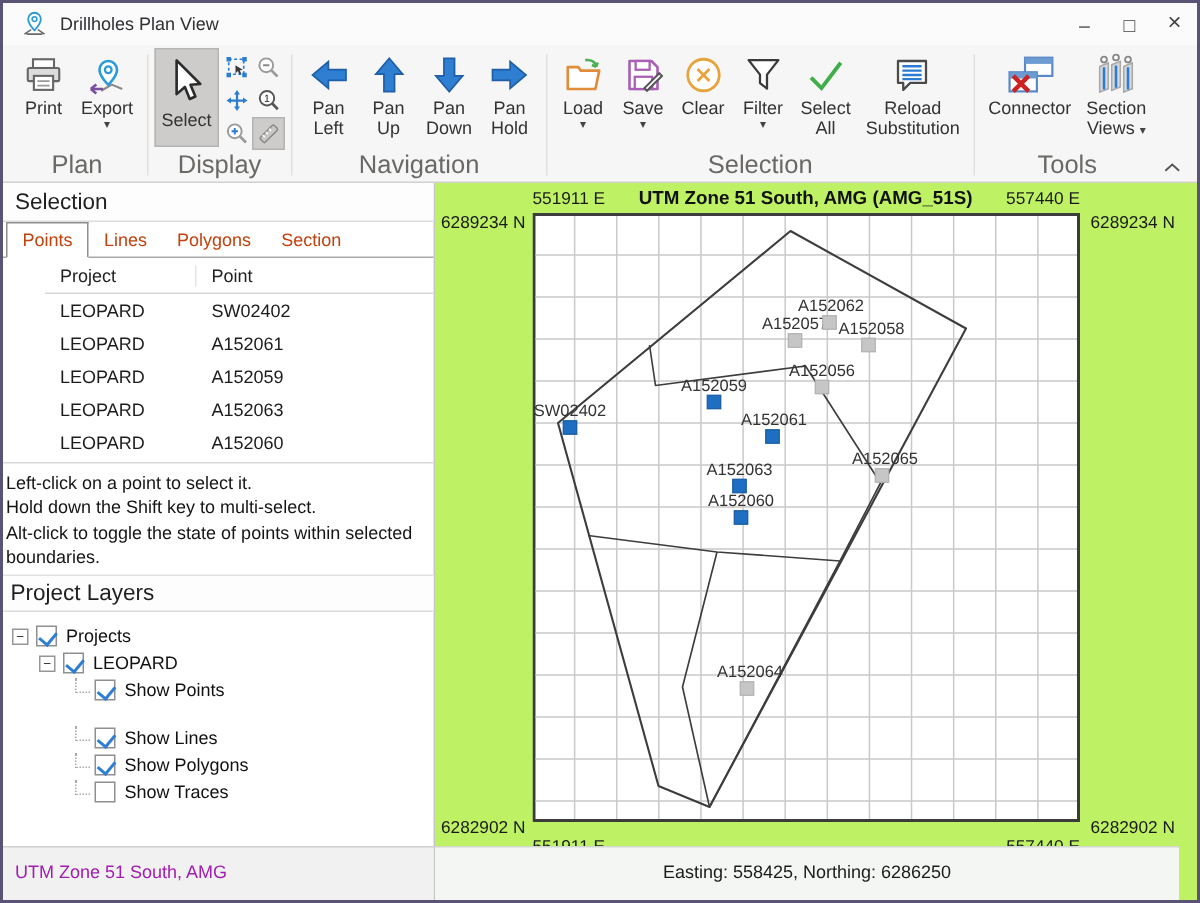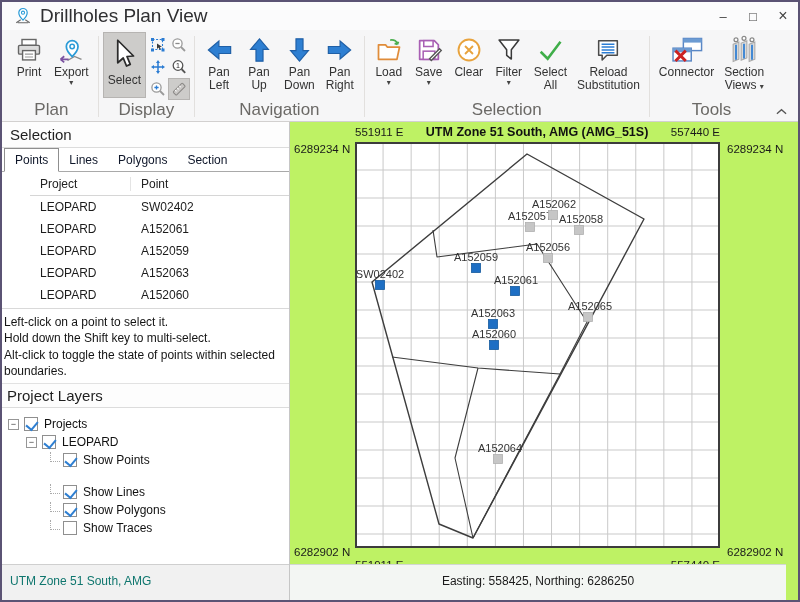--- a/index.html
+++ b/index.html
@@ -2,21 +2,21 @@
 <html><head>
 <meta charset="utf-8">
 <style>
   * { margin:0; padding:0; box-sizing:border-box; }
   html,body { font-family:"Liberation Sans", sans-serif; }
   .window { position:relative; width:800px; height:602px; border:2px solid #5b5374; background:#fff; overflow:hidden; }
 
   
   .titlebar { height:28px; background:#fbfbfc; display:flex; align-items:center; }
   .title-icon { margin:0 8px 0 12px; width:18px; height:18px; display:inline-flex; }
-  .title-text { font-size:19px; color:#2f2f32; }
+  .title-text { font-size:12px; color:#2f2f32; }
   .win-controls { margin-left:auto; display:flex; height:100%; }
   .win-btn { width:30px; height:100%; display:flex; align-items:center; justify-content:center; font-size:13px; color:#444; cursor:default; }
   .win-btn.close { font-size:16px; }
 
   
   .ribbon { position:relative; height:92px; background:#f6f6f7; border-bottom:1px solid #d2d0cf; display:flex; align-items:stretch; padding:2px 0 0 4px; }
   .rgroup { display:flex; flex-direction:column; padding:0 3px; }
   .gbody { display:flex; align-items:flex-start; height:71px; }
   .glabel { text-align:center; font-size:17px; color:#6b6966; height:15px; line-height:14px; }
   .rsep { width:1px; background:#e2e0de; margin:4px 1px; }
@@ -30,37 +30,37 @@
   .sbtn.pressed { background:#cdccca; border-color:#b6b4b2; }
   .ribbon-collapse { position:absolute; right:10px; bottom:4px; width:14px; height:12px; display:flex; align-items:center; justify-content:center; }
 
   
   .main { display:flex; height:478px; }
 
   
   .left-panel { width:288px; border-right:1px solid #c6c6c6; display:flex; flex-direction:column; background:#fff; }
   .sect-header { height:26px; line-height:25px; padding-left:8px; font-size:15px; color:#1f1f1f; border-bottom:1px solid #dcdcdc; background:#fdfdfd; }
   .tabs { height:24px; display:flex; align-items:flex-end; border-bottom:1px solid #a9a9a9; padding-left:2px; }
-  .tab { font-size:12px; color:#0f172a; padding:4px 10px 4px 10px; }
+  .tab { font-size:12px; color:#c2410c; padding:4px 10px 4px 10px; }
   .tab.active { background:#fff; border:1px solid #8f8f8f; border-bottom:1px solid #fff; margin-bottom:-1px; }
   .listbox { height:137px; border-bottom:1px solid #d9d9d9; overflow:hidden;padding-left:28px; }
   .lrow { display:flex; height:22px; align-items:center; font-size:12px; color:#1c1c1c; }
   .lrow.head { height:24px; color:#222; border-bottom:1px solid #d6d6d6; }
   .lrow .c1 { width:100px; padding-left:10px; }
   .lrow .c2 { flex:1; padding-left:10px; border-left:1px solid transparent; }
   .lrow.head .c2 { border-left:1px solid #e4e4e4; }
   .help { padding:5px 2px 4px 2px; font-size:12px; color:#151515; line-height:16.3px; }
   .layers-header { height:25px; line-height:24px; padding-left:5px; font-size:15px; color:#1f1f1f; border-top:1px solid #e2e2e2; border-bottom:1px solid #dcdcdc; background:#fdfdfd; }
   .tree { padding:7px 0 0 6px; }
   .trow { display:flex; align-items:center; height:18px; font-size:12px; color:#111; }
   .expander { width:11px; height:11px; border:1px solid #969696; background:#fff; font-size:9px; line-height:8px; text-align:center; color:#333; margin-right:5px; flex:0 0 auto; }
   .conn { width:10px; height:10px; border-left:1px dotted #aaa; border-bottom:1px dotted #aaa; margin:-6px 3px 0 4px; flex:0 0 auto; }
   .cbox { width:14px; height:14px; border:1px solid #8f8f8f; background:#fff; margin-right:6px; position:relative; flex:0 0 auto; }
   .cbox.checked::after { content:""; position:absolute; left:2.5px; top:1px; width:6px; height:9px; border:solid #2e7fd2; border-width:0 2px 2px 0; transform:rotate(40deg); }
-  .panel-status { margin-top:auto; height:36px; border-top:1px solid #cfcfcf; background:#f1f1f1; font-size:12px; color:#0f766e; padding:9px 0 0 8px; }
+  .panel-status { margin-top:auto; height:36px; border-top:1px solid #cfcfcf; background:#f1f1f1; font-size:12px; color:#a21caf; padding:9px 0 0 8px; }
 
   
   .map-pane { flex:1; position:relative; background:#bef264; }
   .map-toprow { position:absolute; left:65px; top:3px; width:365px; display:flex; justify-content:space-between; align-items:baseline; font-size:11.5px; color:#1a1a1a; }
   .map-title { font-weight:bold; font-size:12.5px; color:#111; }
   .nlab { position:absolute; font-size:11.5px; color:#1a1a1a; white-space:nowrap; }
   .map-botrow { position:absolute; left:65px; top:437px; width:365px; display:flex; justify-content:space-between; font-size:11.5px; color:#1a1a1a; }
   .plot { position:absolute; left:65px; top:20px; }
   .map-status { position:absolute; left:0; right:12px; bottom:0; height:36px; background:#f3f6f3; border-top:1px solid #d2d7d2; font-size:12px; color:#1b1b1b; text-align:center; padding-top:9px; }
 </style>
@@ -214,21 +214,21 @@
         </div>
         <div class="rbtn">
           <span class="ricon">
             <svg viewBox="0 0 23 22" width="27" height="26">
                 <g transform="rotate(180 11.5 11)">
                   <path d="M21 8 H11 V3.4 L2 11 L11 18.6 V14 H21 Z" fill="#2e7fd2" stroke="#1f5fa6" stroke-width="1"></path>
                 </g>
               </svg>
           </span>
           <span class="rlab">Pan</span>
-          <span class="rlab">Right</span>
+          <span class="rlab">Hold</span>
         </div>
       </div>
       <div class="glabel">Navigation</div>
     </div>
     <div class="rsep"></div>
 
     <div class="rgroup">
       <div class="gbody">
         <div class="rbtn">
           <span class="ricon">

